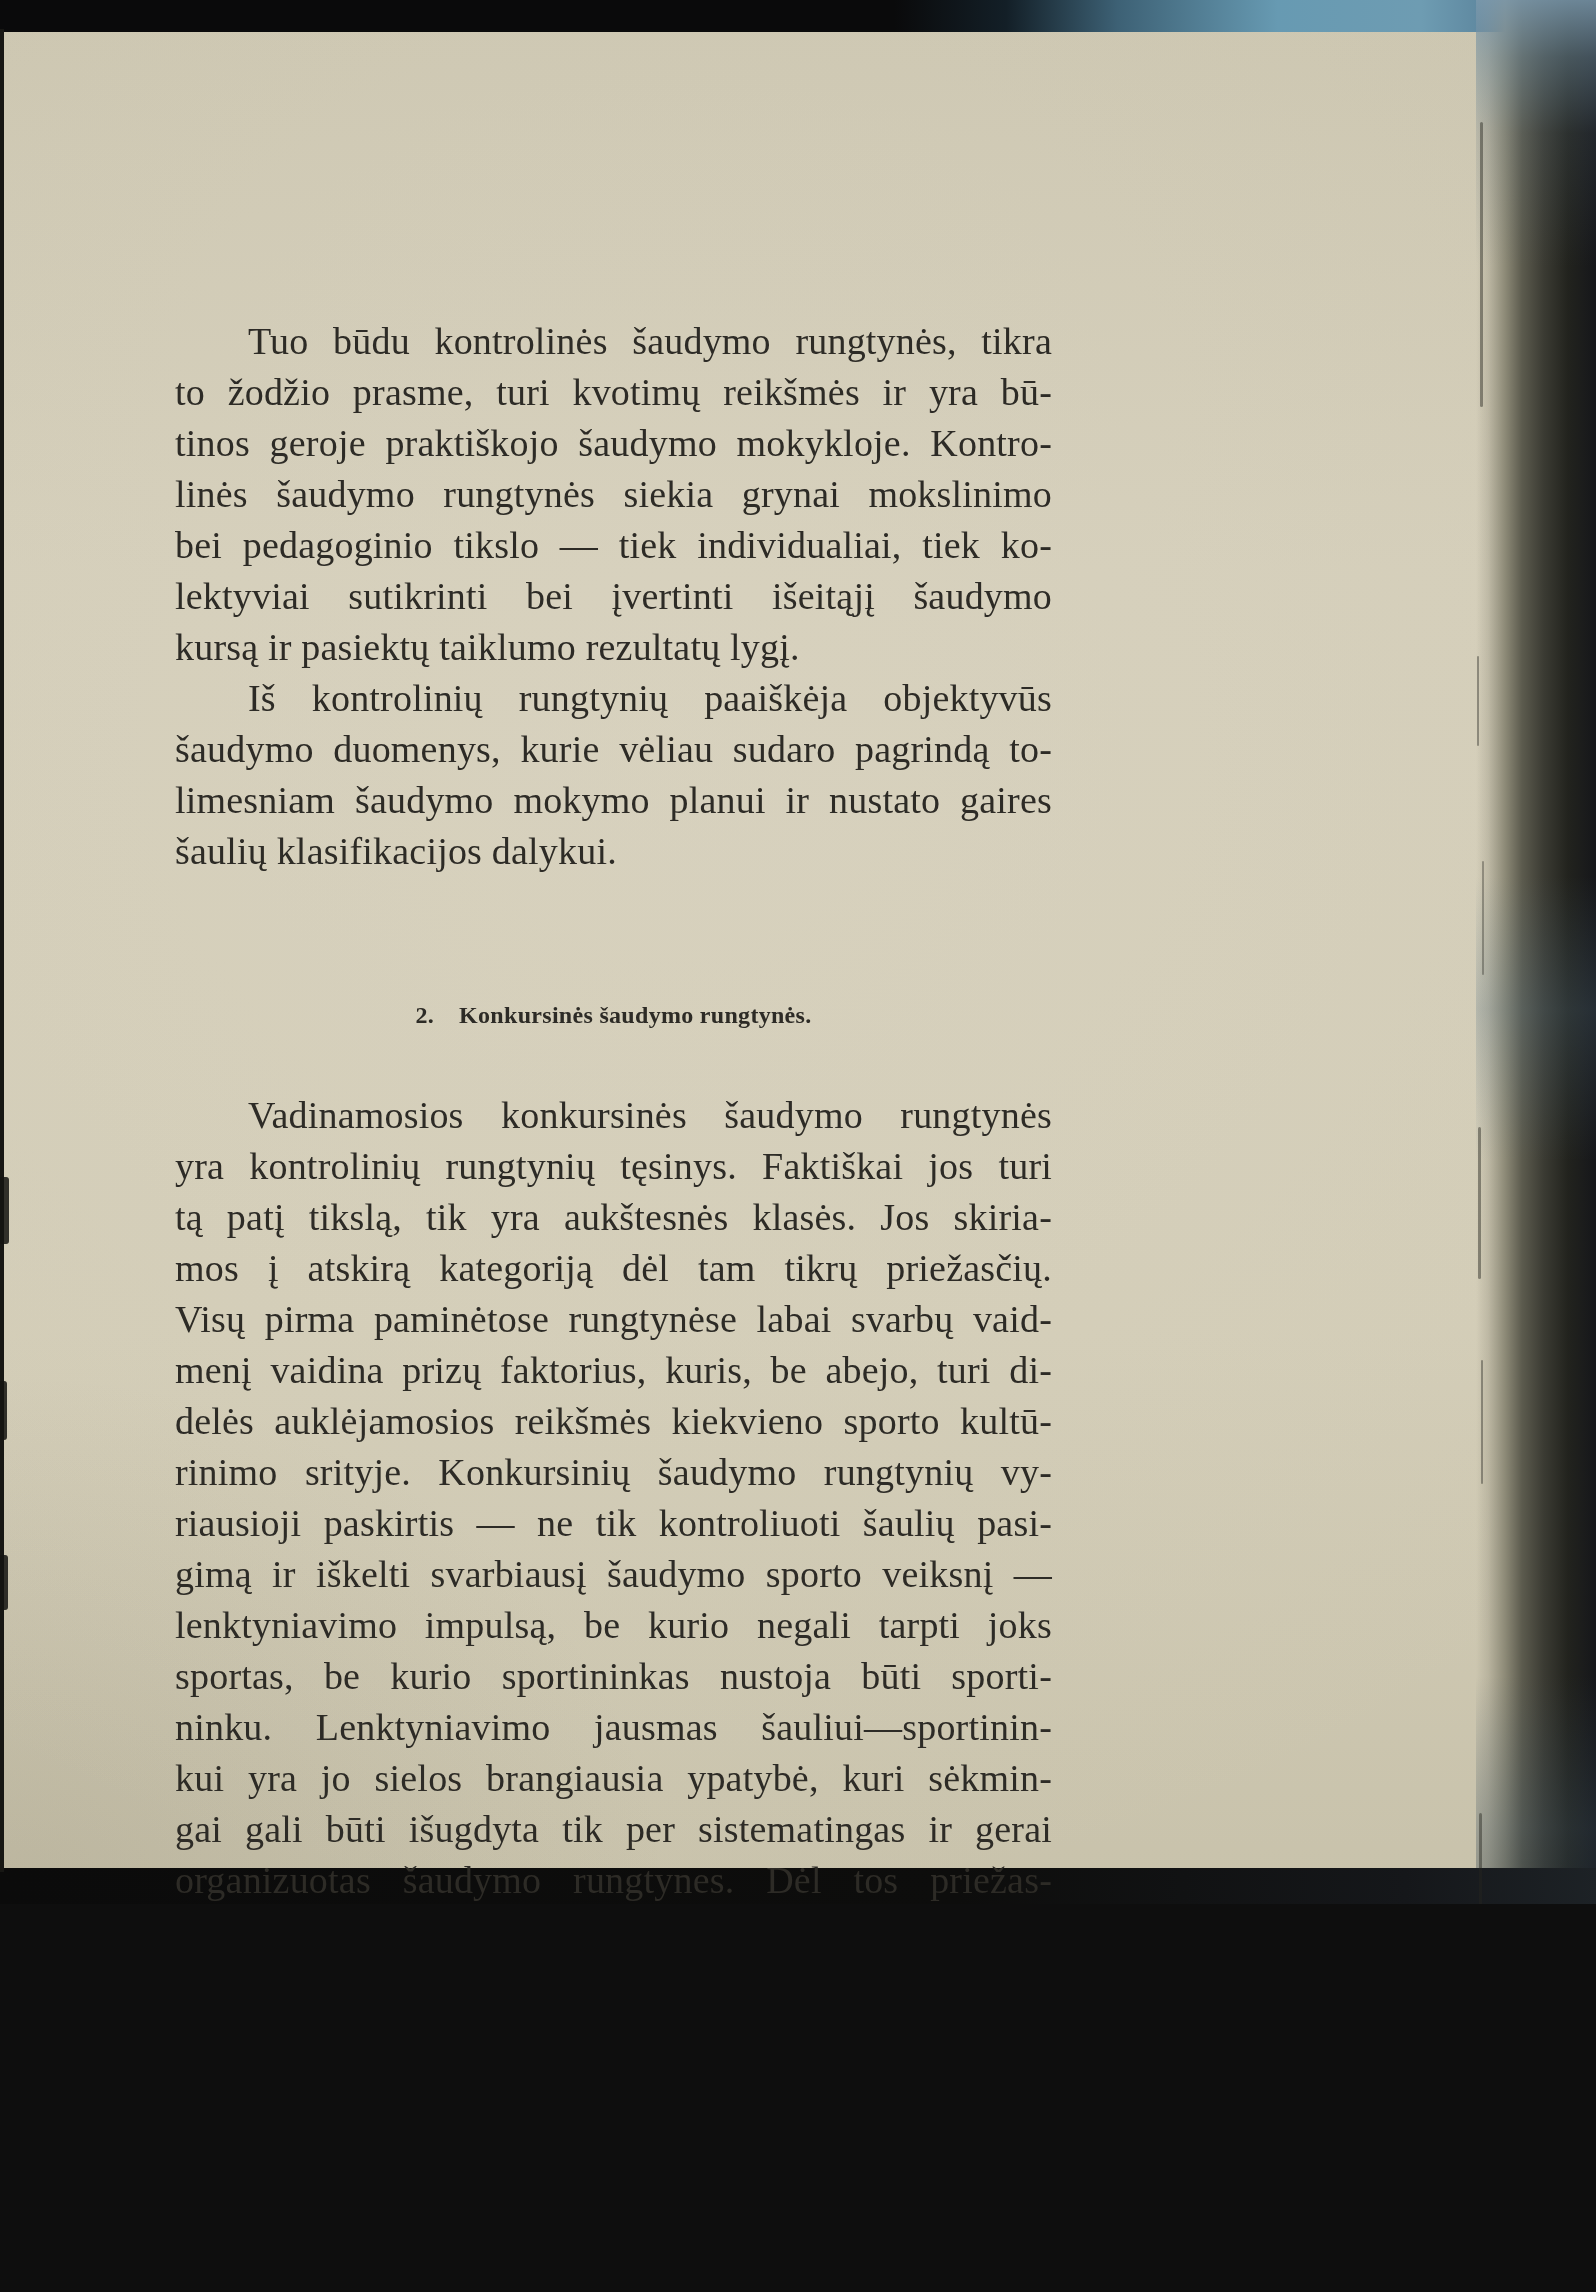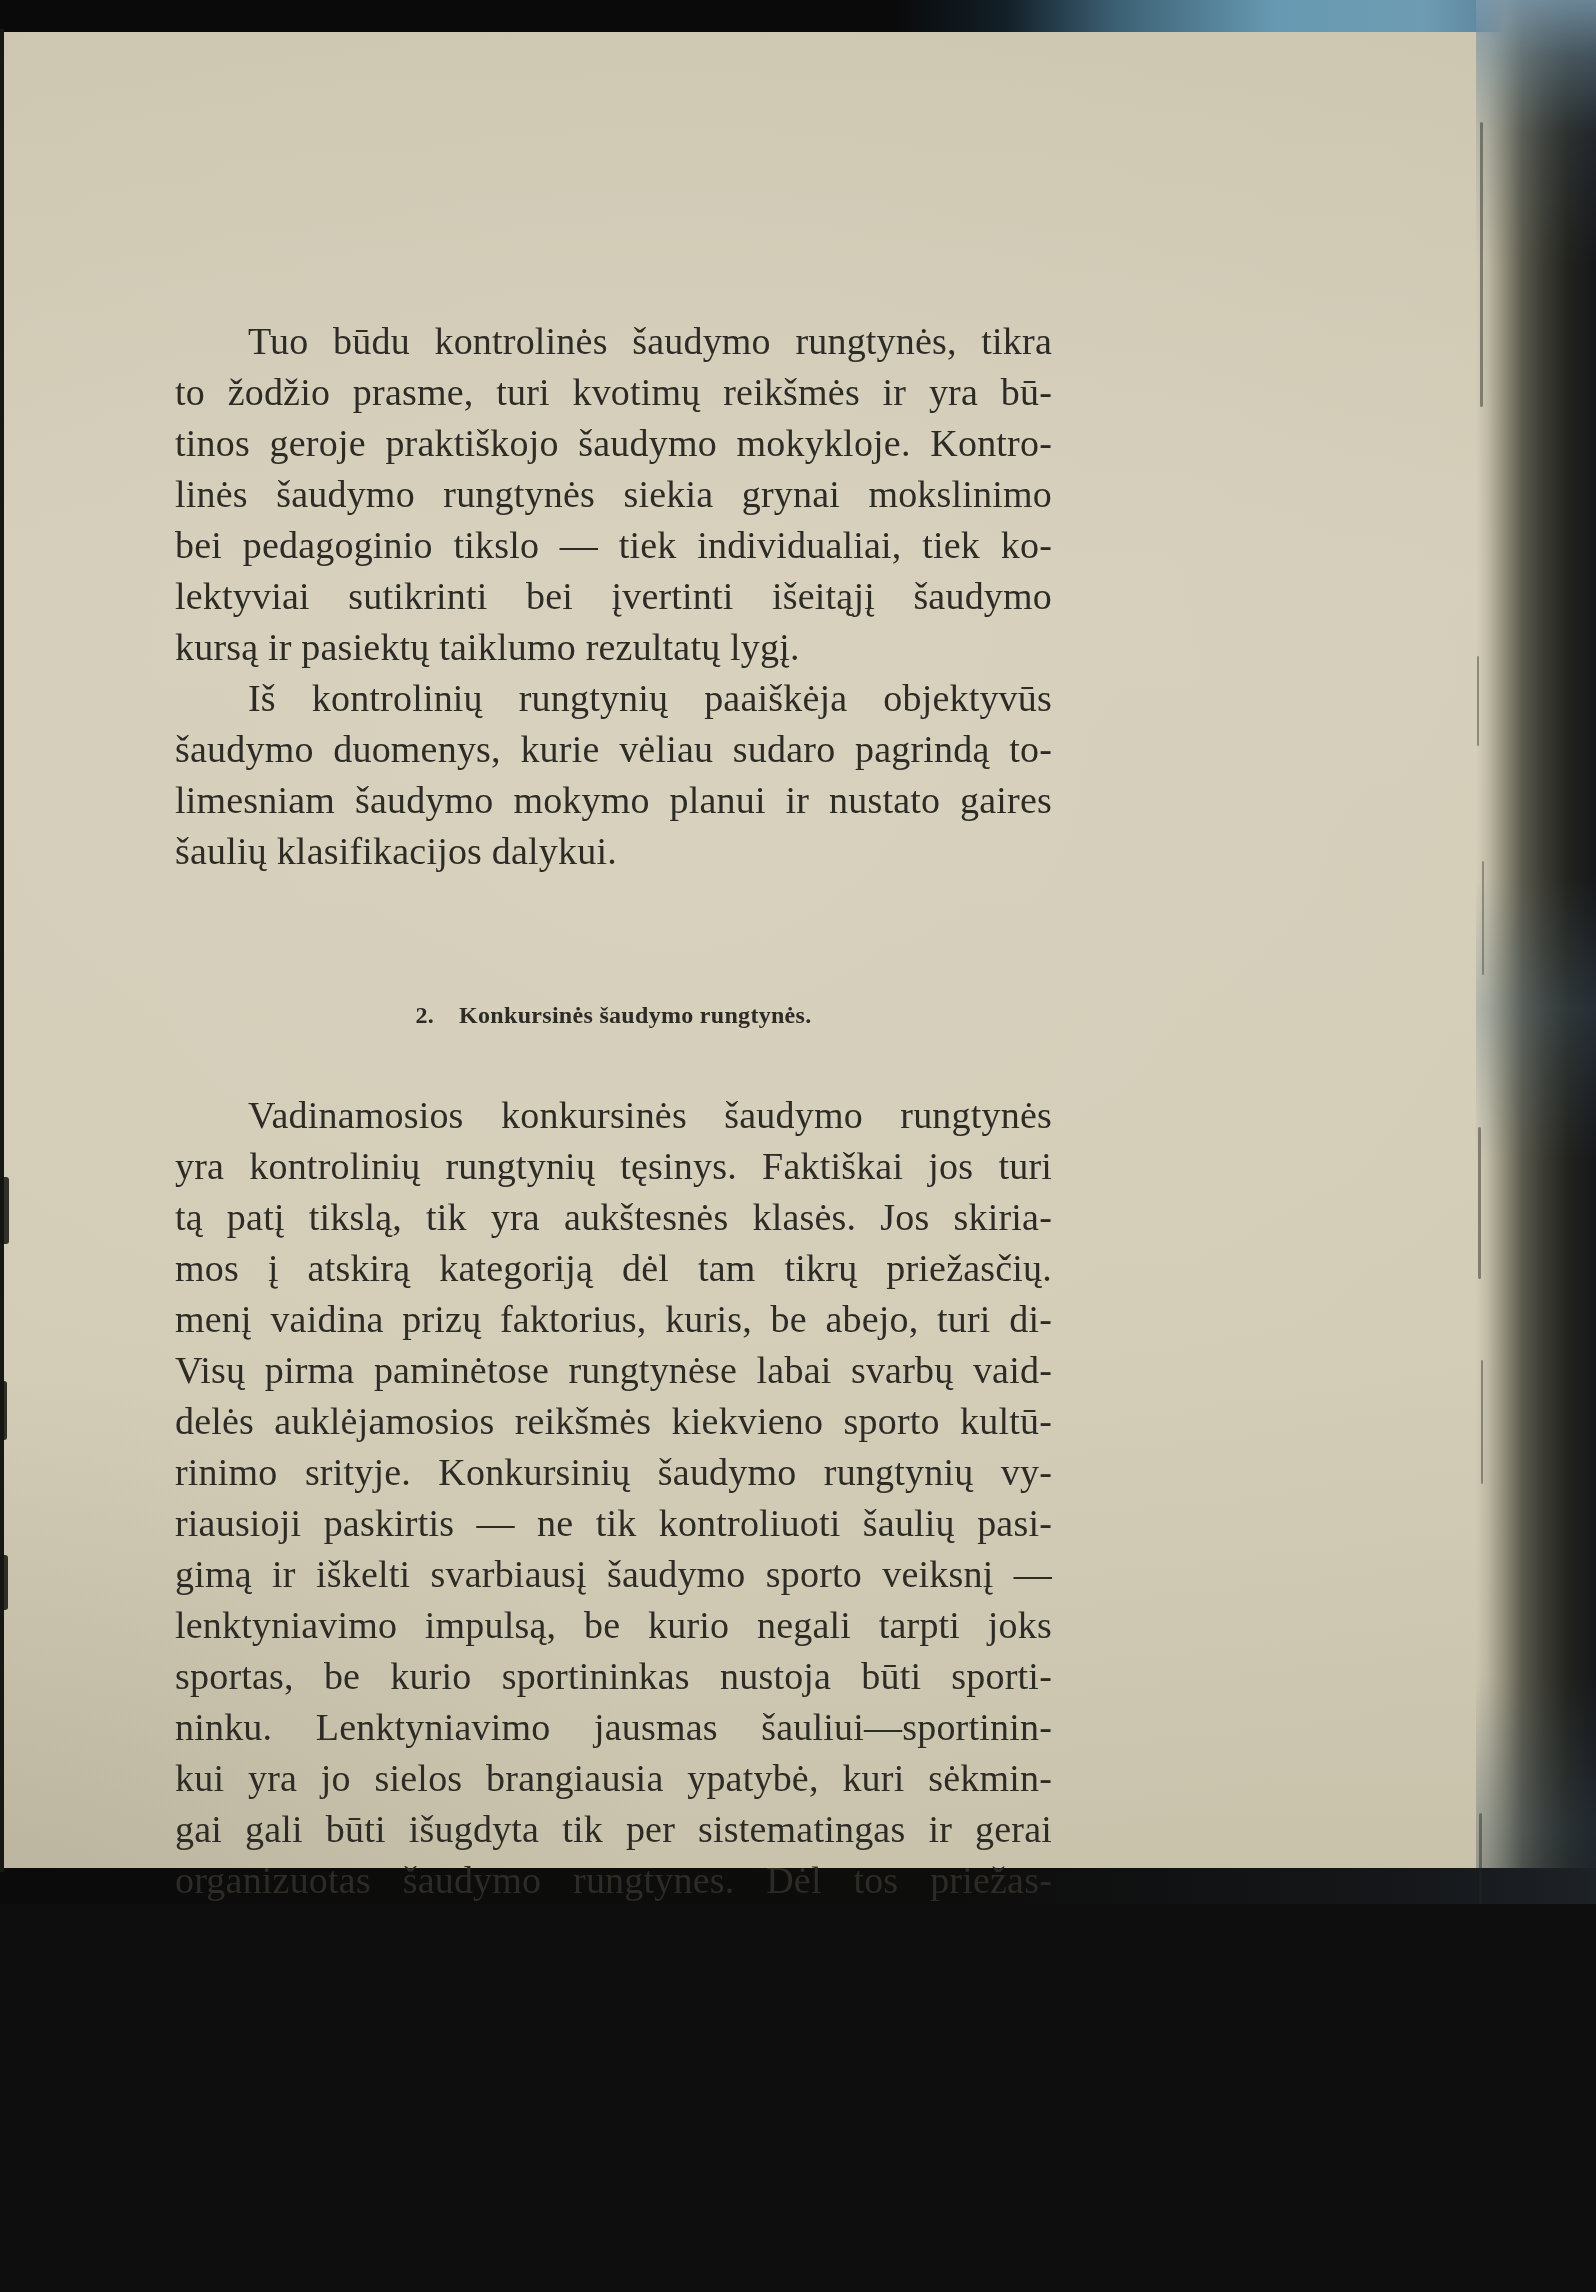--- a/index.html
+++ b/index.html
@@ -160,22 +160,22 @@
 
     <div class="heading">
       <span class="num">2.</span><span>Konkursinės šaudymo rungtynės.</span>
     </div>
 
     <div class="para">
       <div class="line indent">Vadinamosios konkursinės šaudymo rungtynės</div>
       <div class="line">yra kontrolinių rungtynių tęsinys. Faktiškai jos turi</div>
       <div class="line">tą patį tikslą, tik yra aukštesnės klasės. Jos skiria-</div>
       <div class="line">mos į atskirą kategoriją dėl tam tikrų priežasčių.</div>
+      <div class="line">Visų pirma paminėtose rungtynėse labai svarbų vaid-</div>
       <div class="line">menį vaidina prizų faktorius, kuris, be abejo, turi di-</div>
-      <div class="line">Visų pirma paminėtose rungtynėse labai svarbų vaid-</div>
       <div class="line">delės auklėjamosios reikšmės kiekvieno sporto kultū-</div>
       <div class="line">rinimo srityje. Konkursinių šaudymo rungtynių vy-</div>
       <div class="line">riausioji paskirtis — ne tik kontroliuoti šaulių pasi-</div>
       <div class="line">gimą ir iškelti svarbiausį šaudymo sporto veiksnį —</div>
       <div class="line">lenktyniavimo impulsą, be kurio negali tarpti joks</div>
       <div class="line">sportas, be kurio sportininkas nustoja būti sporti-</div>
       <div class="line">ninku. Lenktyniavimo jausmas šauliui—sportinin-</div>
       <div class="line">kui yra jo sielos brangiausia ypatybė, kuri sėkmin-</div>
       <div class="line">gai gali būti išugdyta tik per sistematingas ir gerai</div>
       <div class="line">organizuotas šaudymo rungtynes. Dėl tos priežas-</div>

